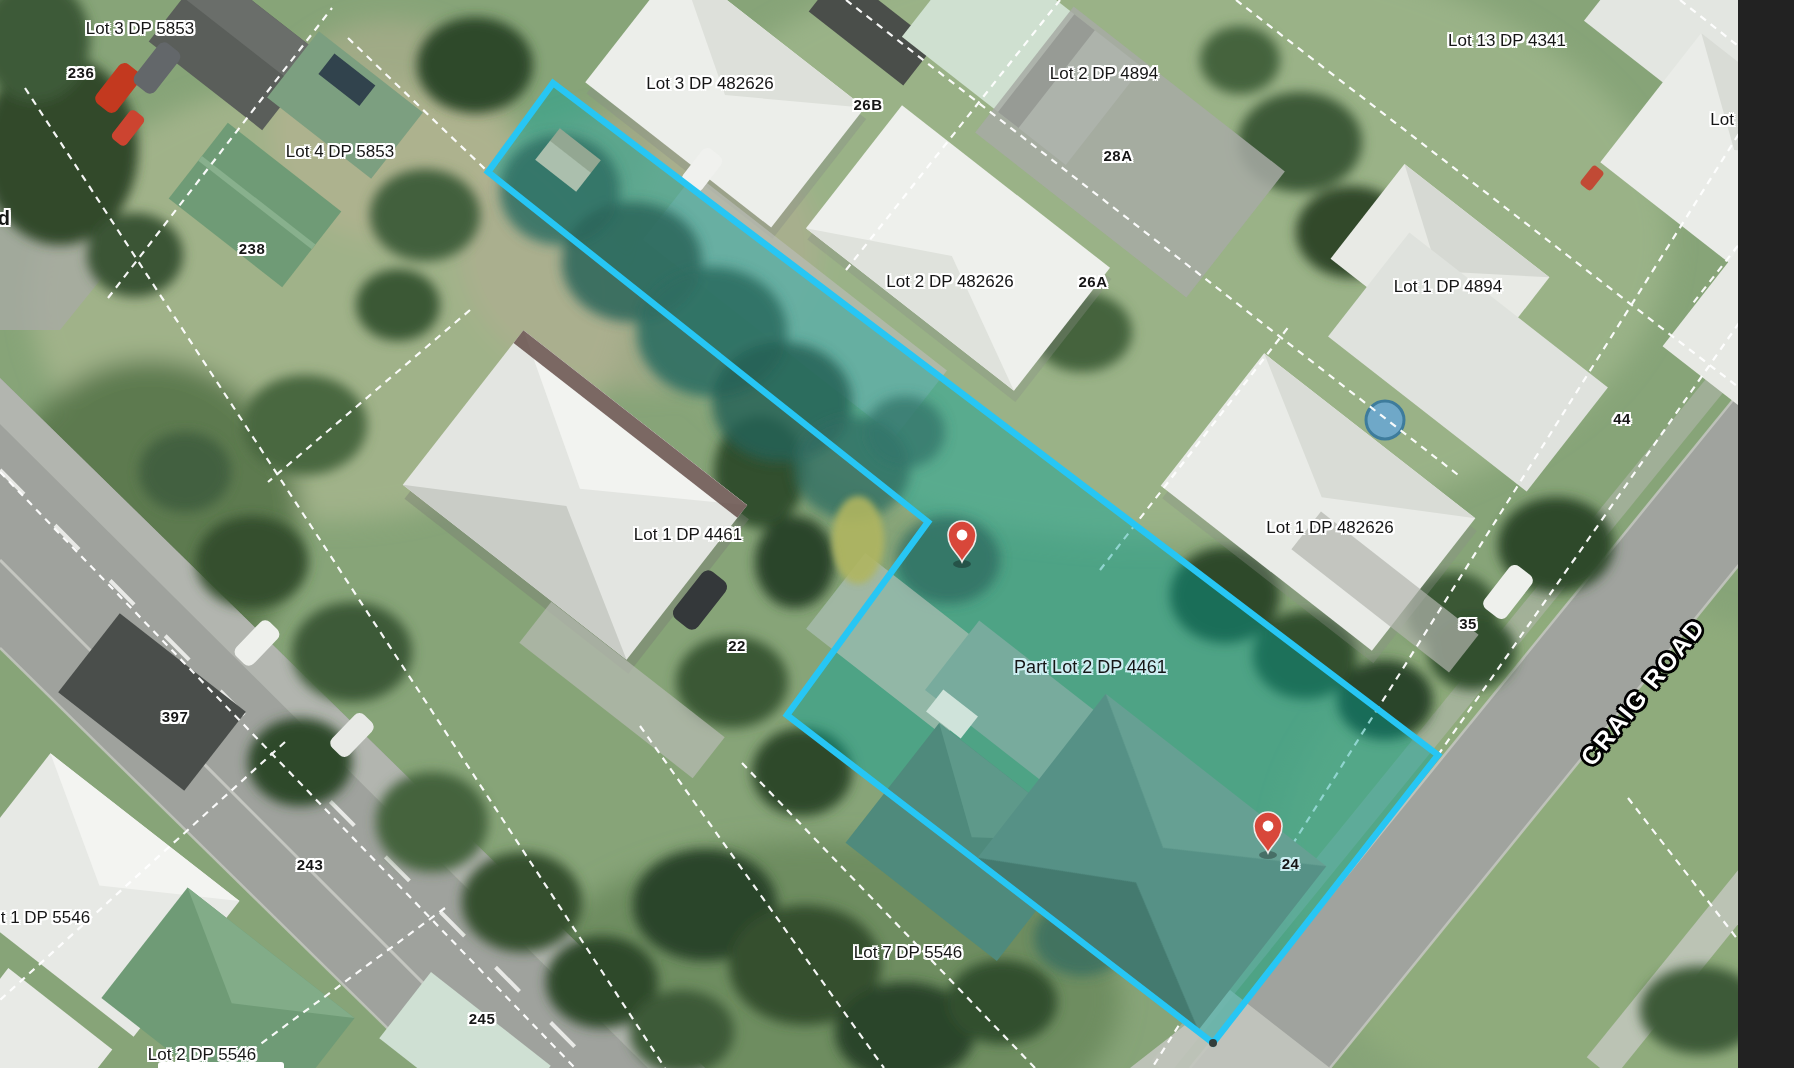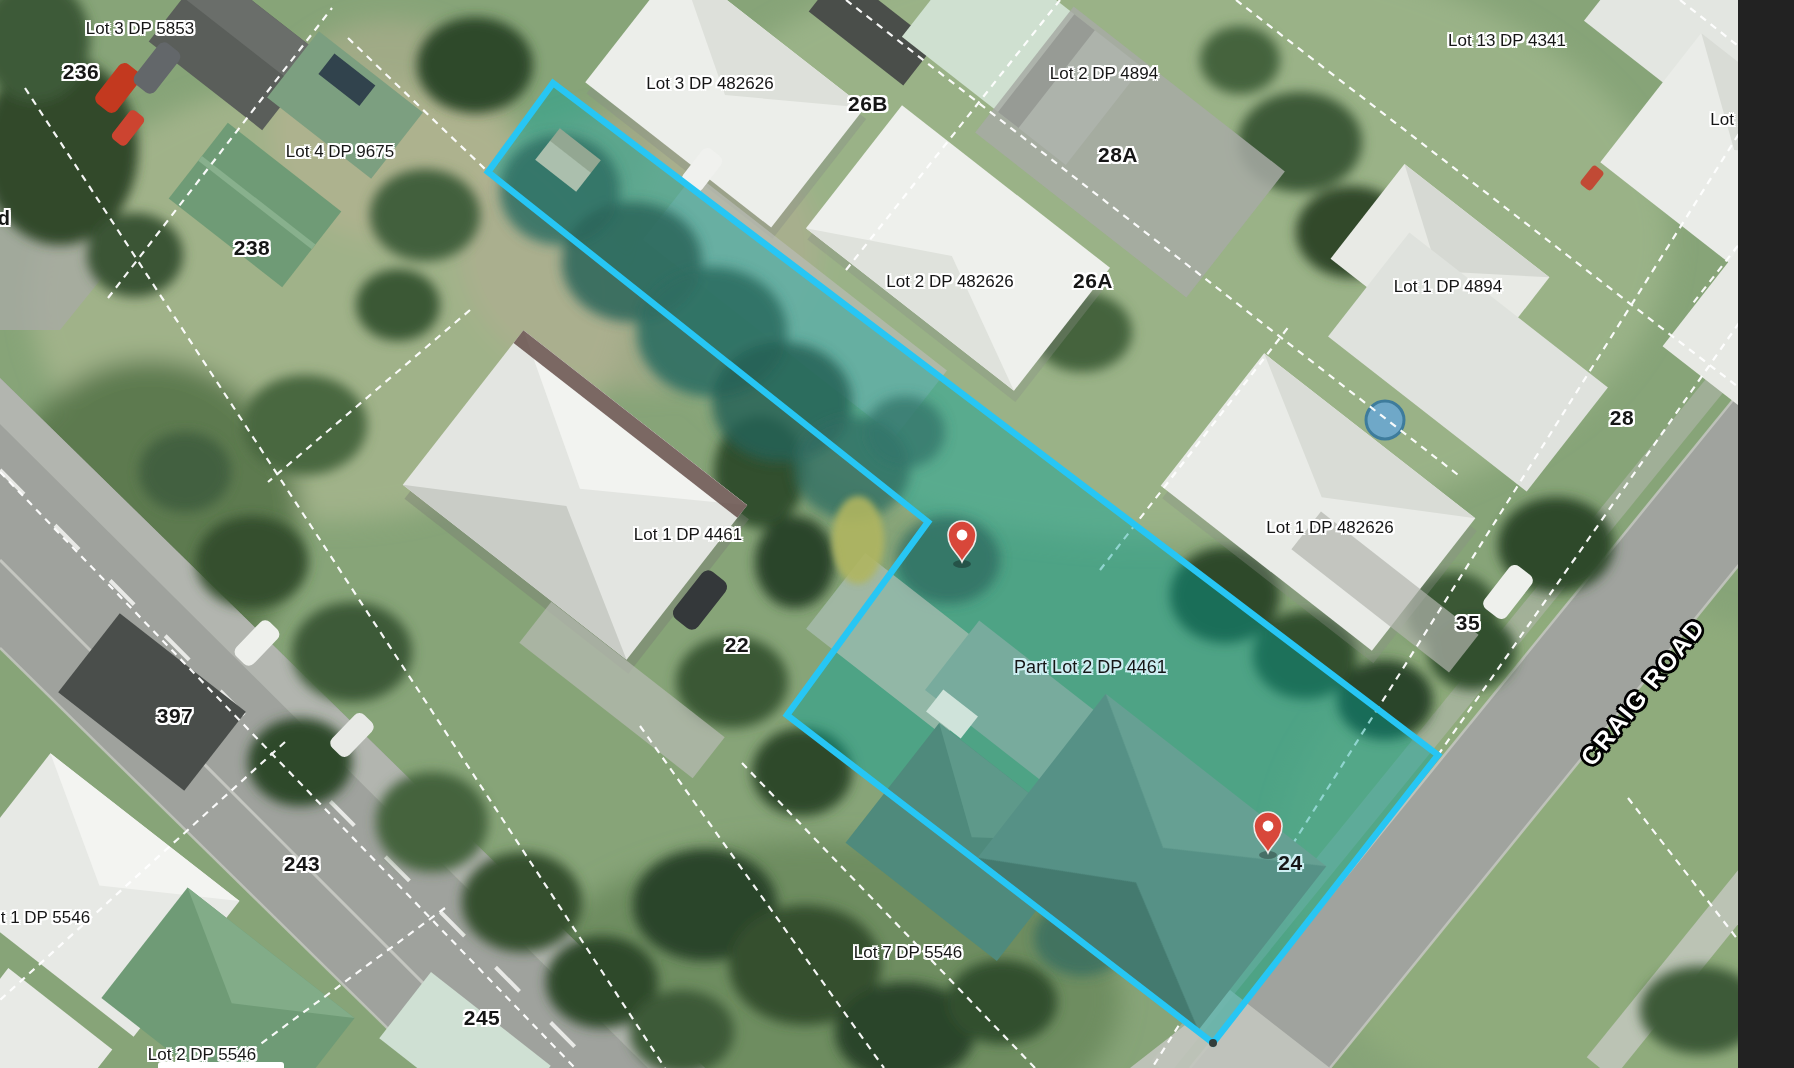--- a/index.html
+++ b/index.html
@@ -9,21 +9,21 @@
   }
   #stage svg{position:absolute;left:0;top:0;}
   .lbl{
     position:absolute;transform:translate(-50%,-50%);
     font:400 17px "Liberation Sans",sans-serif;color:#161616;white-space:nowrap;
     text-shadow:-2px 0 0 #fff,2px 0 0 #fff,0 -2px 0 #fff,0 2px 0 #fff,
       -1px -1px 0 #fff,1px -1px 0 #fff,-1px 1px 0 #fff,1px 1px 0 #fff,
       -2px -2px 0 #fff,2px -2px 0 #fff,-2px 2px 0 #fff,2px 2px 0 #fff;
     z-index:30;pointer-events:none;
   }
-  .num{font-weight:700;font-size:21px;letter-spacing:.5px;}
+  .num{font-weight:700;font-size:15px;letter-spacing:.5px;}
   .halo-cyan{
     text-shadow:-2px 0 0 #cdeef2,2px 0 0 #cdeef2,0 -2px 0 #cdeef2,0 2px 0 #cdeef2,
       -1px -1px 0 #cdeef2,1px -1px 0 #cdeef2,-1px 1px 0 #cdeef2,1px 1px 0 #cdeef2,
       -2px -2px 0 #cdeef2,2px -2px 0 #cdeef2,-2px 2px 0 #cdeef2,2px 2px 0 #cdeef2;
     padding-left:47px;
   }
   .road-lbl{
     position:absolute;transform:translate(-50%,-50%) rotate(-51deg);
     font:700 25px "Liberation Sans",sans-serif;color:#fff;letter-spacing:2px;white-space:nowrap;
     text-shadow:-2px 0 0 #000,2px 0 0 #000,0 -2px 0 #000,0 2px 0 #000,
@@ -328,49 +328,49 @@
   </g>
   <g transform="translate(1268,853)">
     <ellipse cx="0" cy="2" rx="9" ry="4" fill="rgba(0,0,0,.3)"></ellipse>
     <path d="M 0 0 C -4 -9 -14 -14 -14 -27 A 14 14 0 1 1 14 -27 C 14 -14 4 -9 0 0 Z" fill="#d8473a" stroke="#efe9e7" stroke-width="1.6"></path>
     <circle cx="0" cy="-27" r="5.4" fill="#ffffff"></circle>
   </g>
 </svg>
 
   <div class="lbl" style="left:140px;top:29px">Lot 3 DP 5853</div>
   <div class="lbl num" style="left:81px;top:72px">236</div>
-  <div class="lbl" style="left:340px;top:152px">Lot 4 DP 9675</div>
+  <div class="lbl" style="left:340px;top:152px">Lot 4 DP 5853</div>
   <div class="lbl num" style="left:252px;top:248px">238</div>
   <div class="lbl num" style="left:4px;top:218px;font-size:20px">d</div>
 
   <div class="lbl" style="left:710px;top:84px">Lot 3 DP 482626</div>
   <div class="lbl num" style="left:868px;top:104px">26B</div>
   <div class="lbl" style="left:1104px;top:74px">Lot 2 DP 4894</div>
   <div class="lbl num" style="left:1118px;top:155px">28A</div>
 
   <div class="lbl" style="left:1507px;top:41px">Lot 13 DP 4341</div>
   <div class="lbl" style="left:1755px;top:120px">Lot 14 DP 4</div>
   <div class="lbl num" style="left:1789px;top:187px">30</div>
   <div class="lbl" style="left:1448px;top:287px">Lot 1 DP 4894</div>
-  <div class="lbl num" style="left:1622px;top:418px">28</div>
+  <div class="lbl num" style="left:1622px;top:418px">44</div>
 
   <div class="lbl" style="left:950px;top:282px">Lot 2 DP 482626</div>
   <div class="lbl num" style="left:1093px;top:281px">26A</div>
 
   <div class="lbl" style="left:688px;top:535px">Lot 1 DP 4461</div>
   <div class="lbl num" style="left:737px;top:645px">22</div>
 
   <div class="lbl" style="left:1330px;top:528px">Lot 1 DP 482626</div>
   <div class="lbl num" style="left:1468px;top:623px">35</div>
 
   <div class="lbl halo-cyan" style="left:1067px;top:667px;font-size:18px">Part Lot 2 DP 4461</div>
   <div class="road-lbl" style="left:1643px;top:692px">CRAIG ROAD</div>
 
   <div class="lbl num" style="left:175px;top:716px">397</div>
-  <div class="lbl num" style="left:302px;top:864px">243</div>
+  <div class="lbl num" style="left:310px;top:864px">243</div>
   <div class="lbl num" style="left:482px;top:1018px">245</div>
 
   <div class="lbl" style="left:36px;top:918px">Lot 1 DP 5546</div>
   <div class="lbl" style="left:202px;top:1055px">Lot 2 DP 5546</div>
   <div class="sliver" style="left:158px;top:1062px;width:126px;height:8px"></div>
   <div class="lbl" style="left:908px;top:953px">Lot 7 DP 5546</div>
 
   <div class="lbl num halo-cyan" style="left:1267px;top:863px">24</div>
 </div>
 

